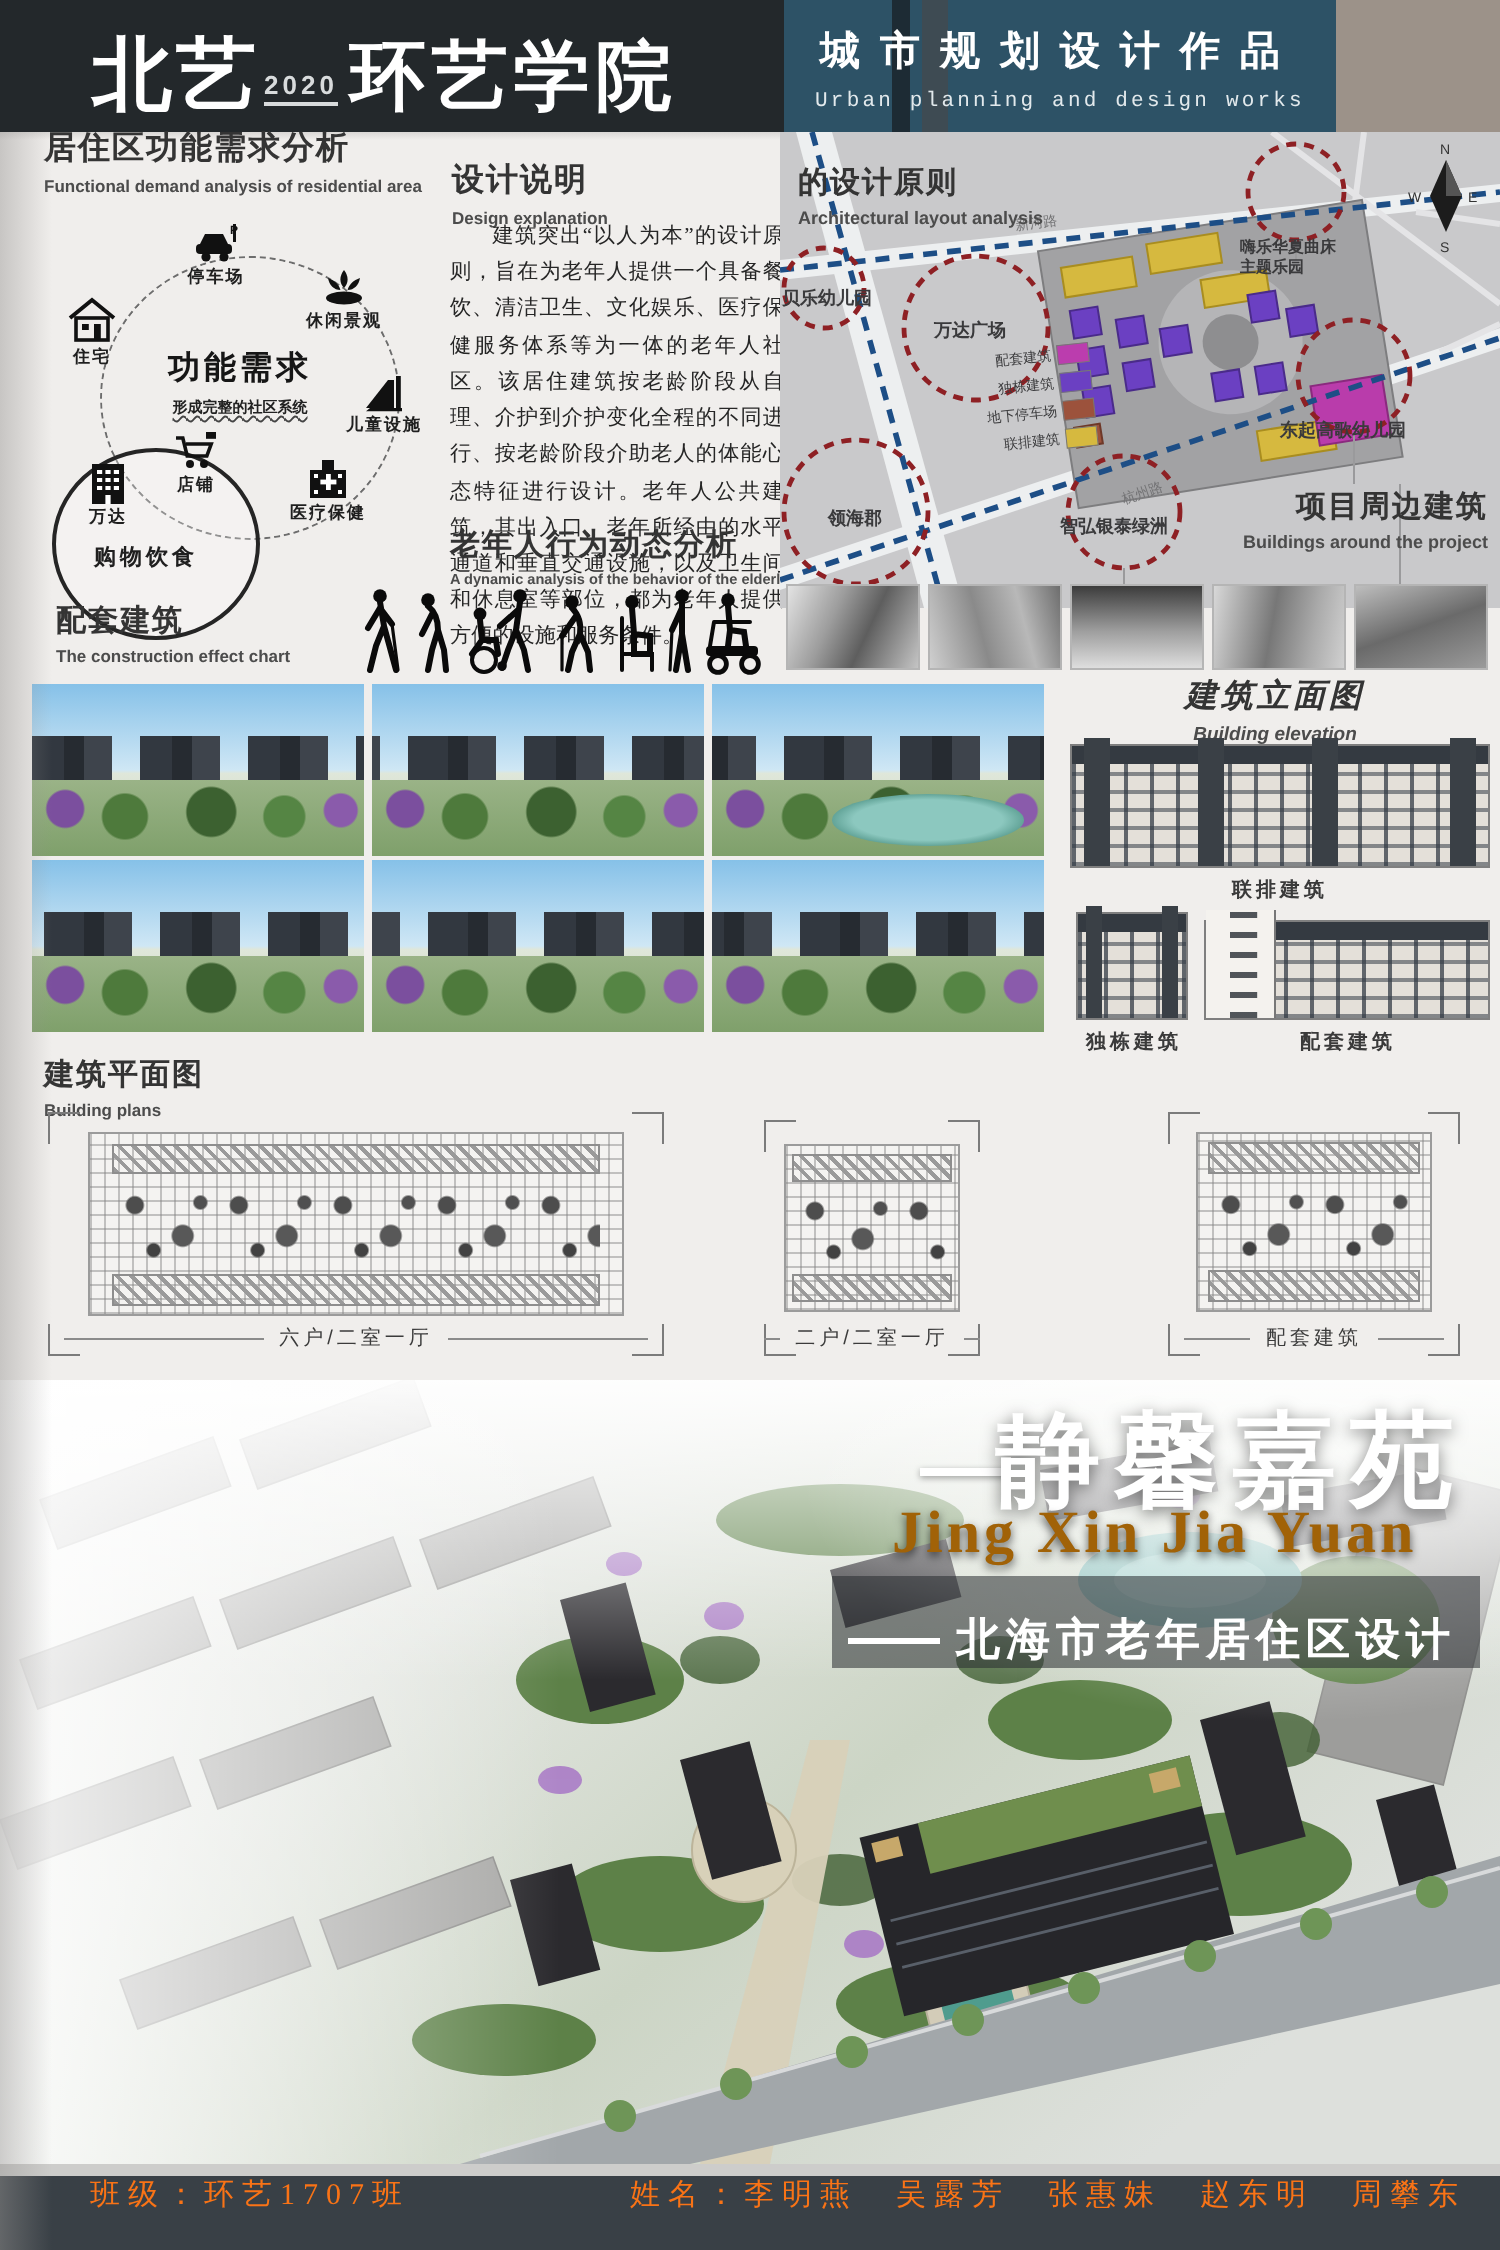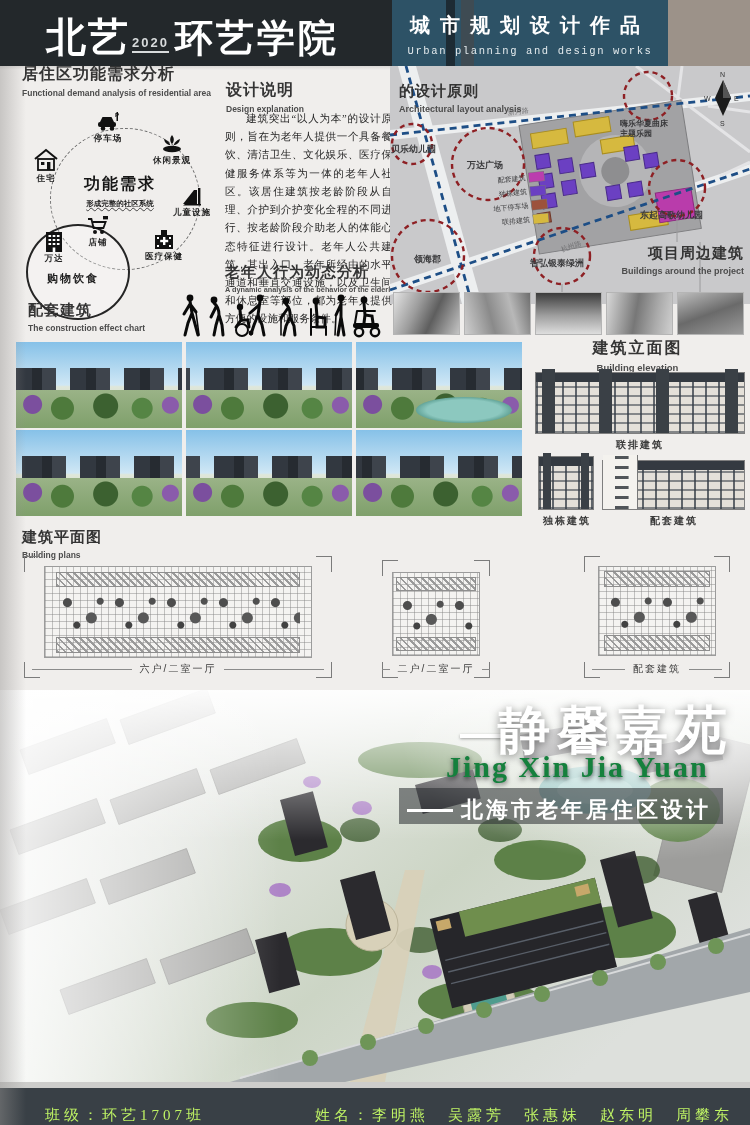--- a/index.html
+++ b/index.html
@@ -71,21 +71,21 @@
      background:
       radial-gradient(circle 14px at 10% 38%,#7b4f9e 0 9px,rgba(0,0,0,0) 10px),
       radial-gradient(circle 16px at 28% 48%,#4e7a3c 0 11px,rgba(0,0,0,0) 12px),
       radial-gradient(circle 18px at 54% 42%,#3c6130 0 12px,rgba(0,0,0,0) 13px),
       radial-gradient(circle 15px at 76% 48%,#558544 0 10px,rgba(0,0,0,0) 11px),
       radial-gradient(circle 13px at 93% 40%,#8a5bab 0 8px,rgba(0,0,0,0) 9px),
       linear-gradient(to bottom,#9ab387,#7fa06b);}
   .render .pond{position:absolute;right:6%;bottom:6%;width:58%;height:30%;border-radius:50%;
      background:radial-gradient(ellipse at center,#8cc8bf 0 55%,#5fa195 72%,rgba(0,0,0,0) 73%);}
   
-  .elev-h{position:absolute;left:530px;top:338px;width:215px;text-align:center;}
+  .elev-h{position:absolute;left:530px;top:338px;width:215px;text-align:center;font-style:italic;}
   .elev-h .h-en{font-size:9.5px;}
   .elev{position:absolute;border:1px solid #7f7f7f;box-sizing:border-box;background-color:#e4e0d9;
      background-image:
        linear-gradient(#343a41 0 9px,rgba(0,0,0,0) 9px),
        repeating-linear-gradient(90deg,rgba(52,60,70,.75) 0 2px,rgba(0,0,0,0) 2px 13px),
        repeating-linear-gradient(0deg,rgba(52,60,70,.55) 0 2px,rgba(0,0,0,0) 2px 9px);}
   .elev span{position:absolute;top:-4px;bottom:0;width:13px;background:#3a4046;}
   .elev-cap{position:absolute;font-size:10px;font-weight:bold;color:#3a3a3a;letter-spacing:2px;text-align:center;}
   .tower{position:absolute;left:0;top:-6px;bottom:0;width:24%;background-color:#f4f2ee;border-right:1px solid #777;
      background-image:repeating-linear-gradient(0deg,rgba(40,46,52,.8) 0 3px,rgba(0,0,0,0) 3px 10px);background-size:40% 100%;background-repeat:no-repeat;background-position:60% 0;}
@@ -111,32 +111,32 @@
        radial-gradient(circle at 40% 78%,#424242 0 3px,rgba(0,0,0,0) 4px),
        radial-gradient(circle at 85% 25%,#505050 0 3px,rgba(0,0,0,0) 4px);
      background-size:52px 100%;background-repeat:repeat-x;}
   .plan-cap{position:absolute;display:flex;align-items:center;font-size:10px;color:#3b3b3b;letter-spacing:2px;}
   .plan-cap:before,.plan-cap:after{content:"";flex:1;height:1px;background:#8b8b8b;margin:0 8px;}
   
   .aerial{position:absolute;left:0;top:690px;width:750px;height:392px;overflow:hidden;}
   .ttl-dash{position:absolute;left:460px;top:734px;width:44px;height:4px;background:#fff;box-shadow:0 1px 3px rgba(0,0,0,.35);z-index:9;}
   .ttl{position:absolute;right:16px;top:696px;z-index:9;color:#fff;font-size:52px;font-weight:bold;letter-spacing:7px;
        text-shadow:0 2px 8px rgba(0,0,0,.5);white-space:nowrap;}
-  .pinyin{position:absolute;left:446px;top:750px;z-index:9;color:#15803d;font-family:"Liberation Serif",serif;
+  .pinyin{position:absolute;left:446px;top:750px;z-index:9;color:#a16207;font-family:"Liberation Serif",serif;
        font-weight:bold;font-size:30px;letter-spacing:2px;text-shadow:0 2px 5px rgba(0,0,0,.65);white-space:nowrap;}
-  .band-cn{position:absolute;right:27px;top:788px;z-index:9;height:28px;background:rgba(40,44,48,.55);
-       display:flex;align-items:center;padding:8px 12px 0 8px;color:#fff;font-size:22px;font-weight:bold;letter-spacing:3px;white-space:nowrap;}
+  .band-cn{position:absolute;right:10px;top:788px;z-index:9;height:28px;background:rgba(40,44,48,.55);
+       display:flex;align-items:center;padding:18px 12px 0 8px;color:#fff;font-size:22px;font-weight:bold;letter-spacing:3px;white-space:nowrap;}
   .band-cn:before{content:"";width:46px;height:3px;background:#fff;margin-right:8px;}
   .band-en{position:absolute;right:10px;top:817px;z-index:9;height:21px;background:rgba(28,32,36,.82);
        display:flex;align-items:center;padding:0 10px;color:#fff;font-family:"Liberation Serif",serif;
        font-weight:bold;font-size:15px;letter-spacing:.5px;white-space:nowrap;}
   
   .foot-strip{position:absolute;left:0;top:1082px;width:750px;height:6px;background:#cdcdcb;}
-  .footer{position:absolute;left:0;top:1088px;width:750px;height:37px;background:#394046;color:#bef264;
-       font-family:"Liberation Serif",serif;font-size:15px;letter-spacing:4px;display:flex;align-items:flex-end;}
+  .footer{position:absolute;left:0;top:1088px;width:750px;height:37px;background:#394046;color:#f97316;
+       font-family:"Liberation Serif",serif;font-size:15px;letter-spacing:4px;display:flex;align-items:flex-start;}
   .foot-class{margin-left:45px;}
   .foot-names{margin-left:110px;}
   svg text{font-family:"Liberation Sans",sans-serif;}
 </style>
 </head>
 <body>
 
 <div id="poster">
 
   <div class="hdr">

